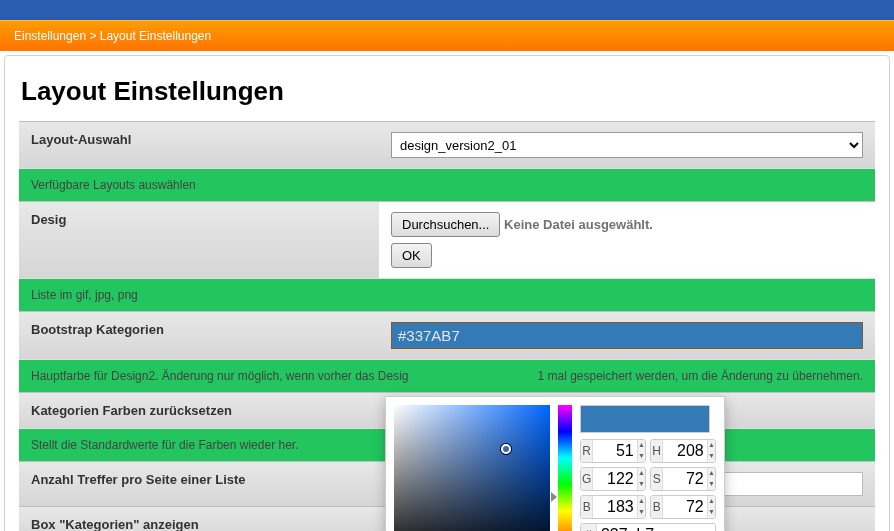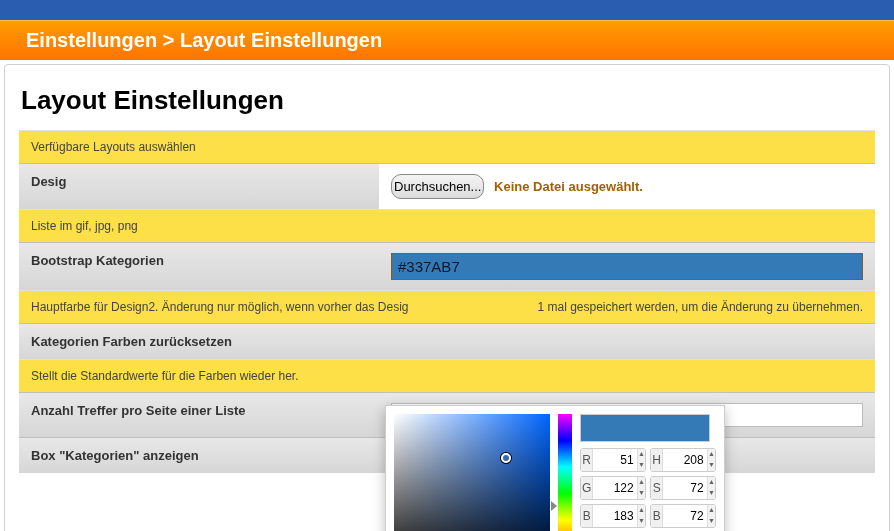--- a/index.html
+++ b/index.html
@@ -1,75 +1,86 @@
 <!DOCTYPE html>
 <html><head>
 <meta charset="utf-8">
 <style>
 * { box-sizing: border-box; margin: 0; padding: 0; }
 body { font-family: Arial, Helvetica, sans-serif; font-size: 13px; background: #fff; }
 .top-border { height: 20px; background: #2a5db0; }
-.breadcrumb-bar { background: linear-gradient(#ff9c00, #ff7400); color: #fff; font-weight: bold; padding: 8px 26px; font-size: 20px; border-top: 1px solid #ffb84d; }
+.breadcrumb-bar { background: linear-gradient(#ff9c00, #ff7400); color: #fff; font-weight: normal; padding: 8px 14px; font-size: 12px; border-top: 1px solid #ffb84d; }
 .page-wrap { padding: 4px; }
 .page-inner { background: #fff; border: 1px solid #d0d0d0; border-radius: 4px; padding: 12px 14px; min-height: 500px; }
 h1 { font-size: 26px; font-weight: bold; margin: 8px 0 14px 2px; color: #000; }
 .row { display: flex; }
 .row.header-row { background: linear-gradient(#e8e8e8, #d6d6d6); border-top: 1px solid #bfbfbf; }
 .row.header-row .cell { padding: 10px 12px; font-weight: bold; color: #333; font-size: 13px; }
-.row.desc-row { background: #fde047; border-top: 1px solid #e0e0e0; }
+.row.desc-row { background: #22c55e; border-top: 1px solid #e0e0e0; }
 .row.desc-row .cell { padding: 9px 12px; color: #444; font-size: 12px; }
 .cell.label-col { width: 360px; flex: 0 0 360px; }
 .cell.value-col { flex: 1; }
 .select-full { width: 100%; height: 26px; font-size: 13px; background: #fff; border: 1px solid #999; padding: 2px 4px; }
-.btn { display: inline-block; background: linear-gradient(#f4f4f4,#dcdcdc); border: 1px solid #888; border-radius: 10px; padding: 4px 2px; font-size: 13px; cursor: pointer; }
+.btn { display: inline-block; background: linear-gradient(#f4f4f4,#dcdcdc); border: 1px solid #888; border-radius: 3px; padding: 4px 10px; font-size: 13px; cursor: pointer; }
 .logo-row .value-col { padding: 14px 12px; background: #fff; }
-.logo-status { margin-left: 6px; color: #a16207; }
+.logo-status { color: #737373; }
 .ok-wrap { margin-top: 6px; }
-.text-input { width: 100%; font-size: 15px; padding: 4px 6px; border: 1px solid #8a5a20; color: #0f172a; background: #337ab7; }
+.text-input { width: 100%; font-size: 15px; padding: 4px 6px; border: 1px solid #8a5a20; color: #e5e5e5; background: #337ab7; }
 .colorpicker { position: absolute; top: 0; left: 0; width: 340px; background: #fff; border: 1px solid #ccc; box-shadow: 0 4px 12px rgba(0,0,0,0.25); padding: 8px; font-size: 12px; z-index: 100; }
 .cp-body { display: flex; gap: 8px; }
 .sat-val { width: 156px; height: 156px; position: relative; cursor: crosshair; background: linear-gradient(to top, #000, rgba(0,0,0,0)), linear-gradient(to right, #fff, #0066ff); }
 .sv-cursor { position: absolute; width: 10px; height: 10px; border: 2px solid #fff; border-radius: 50%; box-shadow: 0 0 0 1px #000; transform: translate(-50%,-50%); top: 28%; left: 72%; }
 .hue-wrap { position: relative; display: flex; align-items: center; }
 .hue-arrow { width: 0; height: 0; border-top: 5px solid transparent; border-bottom: 5px solid transparent; border-left: 6px solid #888; position: absolute; left: -7px; top: 59%; transform: translateY(-50%); }
 .hue-strip { width: 14px; height: 156px; cursor: pointer; background: linear-gradient(to bottom, #ff00ff 0%, #0000ff 17%, #00ffff 34%, #00ff00 51%, #ffff00 68%, #ff8000 84%, #ff0000 100%); }
 .cp-controls { flex: 1; }
 .cp-preview { width: 130px; height: 28px; border: 1px solid #ccc; margin-bottom: 6px; background: #337ab7; }
 .cp-grid { display: grid; grid-template-columns: 1fr 1fr; gap: 4px; }
 .cp-field { display: flex; align-items: center; border: 1px solid #ccc; border-radius: 3px; overflow: hidden; height: 24px; }
 .cp-field .lab { width: 18px; text-align: center; background: #f0f0f0; border-right: 1px solid #ddd; line-height: 22px; color: #555; }
-.cp-field input { width: 100%; border: none; text-align: right; padding-right: 3px; font-size: 12px; height: 22px; }
+.cp-field input { width: 100%; border: none; text-align: right; padding-right: 3px; font-size: 16px; height: 22px; }
 .cp-field .spin { width: 12px; display: flex; flex-direction: column; border-left: 1px solid #ddd; }
 .cp-field .spin div { height: 11px; font-size: 7px; line-height: 9px; text-align: center; color: #666; cursor: pointer; background: #f2f2f2; }
 .cp-hex-row { margin-top: 4px; display: flex; gap: 4px; }
 .cp-hex-row .cp-field { flex: 1; }
 .overlay-anchor { position: relative; }
 .cp-position { position: absolute; left: 380px; top: 340px; }
 </style>
 </head>
 <body>
 
 <div class="top-border"></div>
 <div class="breadcrumb-bar">
   <span>Einstellungen</span><span> &gt; </span><span>Layout Einstellungen</span>
 </div>
 
 <div class="page-wrap">
   <div class="page-inner overlay-anchor">
     <h1>Layout Einstellungen</h1>
 
+    <div class="row header-row">
+      <div class="cell label-col">Layout-Auswahl</div>
+      <div class="cell value-col">
+        <select class="select-full">
+          <option>design_version2_01</option>
+        </select>
+      </div>
+    </div>
     <div class="row desc-row">
       <div class="cell">Verfügbare Layouts auswählen</div>
     </div>
 
     <div class="row header-row logo-row">
       <div class="cell label-col">Desig</div>
       <div class="cell value-col" style="background:#fff;">
         <button class="btn">Durchsuchen...</button>
         <span class="logo-status">Keine Datei ausgewählt.</span>
+        <div class="ok-wrap">
+          <button class="btn">OK</button>
+        </div>
       </div>
     </div>
     <div class="row desc-row">
       <div class="cell">Liste im gif, jpg, png</div>
     </div>
 
     <div class="row header-row">
       <div class="cell label-col">Bootstrap Kategorien</div>
       <div class="cell value-col">
         <input type="text" class="text-input" value="#337AB7" style="">

